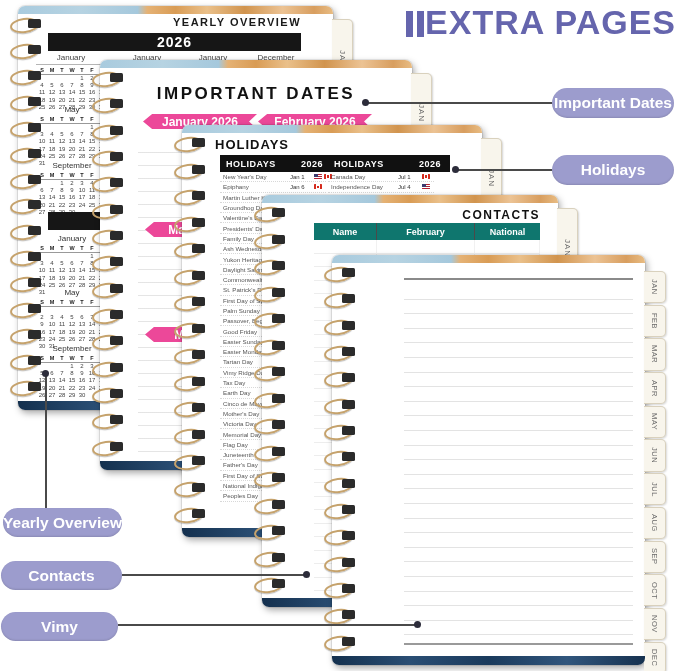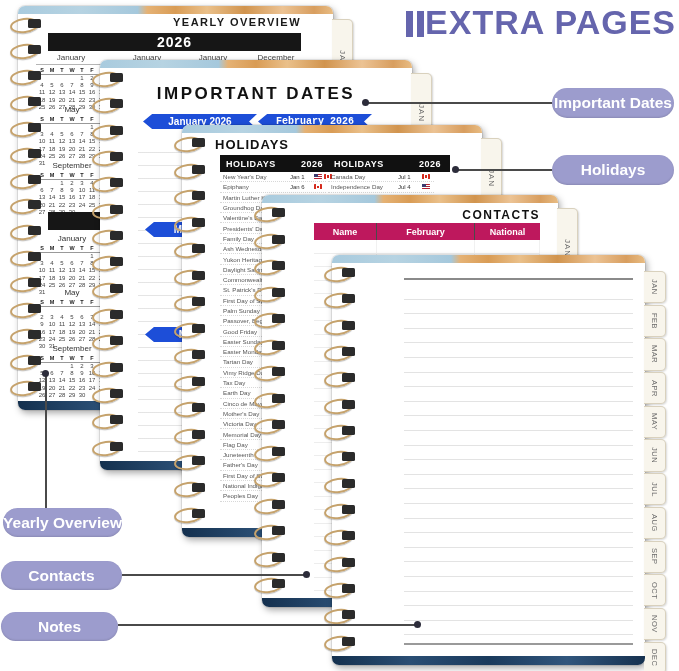--- a/index.html
+++ b/index.html
@@ -59,21 +59,21 @@
   .cal-title{font-size:8px;color:#333;text-align:center;margin-bottom:1px;}
   .cal-grid{display:grid;grid-template-columns:repeat(7,10px);justify-content:center;}
   .cal-dh{font-size:5.5px;font-weight:bold;color:#222;text-align:center;line-height:8px;border-bottom:.5px solid #999;}
   .cal-d{font-size:6px;color:#444;text-align:center;line-height:7.2px;}
 
   
   .nb2-title{position:absolute;left:0;right:0;top:24px;text-align:center;font-size:17px;
              font-weight:bold;letter-spacing:2.5px;color:#111;}
   .dotted-area{position:absolute;left:38px;top:80px;width:262px;height:312px;
      background:repeating-linear-gradient(to bottom,transparent 0 12px,#dcdcdc 12px 13px);opacity:.75;}
-  .ribbon{position:absolute;height:15px;background:#1d4ed8;color:#fff;font-size:10px;font-weight:bold;
+  .ribbon{position:absolute;height:15px;background:#ec4899;color:#fff;font-size:12px;font-weight:bold;
      display:flex;align-items:center;justify-content:center;
      clip-path:polygon(0 50%,8% 0,100% 0,93% 50%,100% 100%,8% 100%);}
 
   
   .nb3-title{position:absolute;left:33px;top:12px;font-size:13px;font-weight:bold;letter-spacing:1px;color:#111;}
   .h-table{position:absolute;left:38px;top:30px;width:230px;}
   .h-head{display:grid;grid-template-columns:76px 32px 82px 40px;background:#111;color:#fff;height:17px;align-items:center;}
   .h-head span{font-size:9px;font-weight:bold;letter-spacing:.5px;}
   .h-head .hn{padding-left:6px;} .h-head .hy{text-align:center;}
   .h-col{position:absolute;top:17px;}
@@ -84,21 +84,21 @@
   .h-date{font-size:6px;color:#333;white-space:nowrap;}
   .h-flags{display:inline-flex;gap:1.5px;align-items:center;}
   .flag{display:inline-block;width:8px;height:5px;border-radius:.5px;position:relative;}
   .flag-us{background:linear-gradient(to bottom,#b22234 0 20%,#fff 20% 40%,#b22234 40% 60%,#fff 60% 80%,#b22234 80% 100%);}
   .flag-us::before{content:"";position:absolute;left:0;top:0;width:3.5px;height:3px;background:#3c3b6e;}
   .flag-ca{background:linear-gradient(90deg,#d52b1e 0 28%,#fff 28% 72%,#d52b1e 72%);}
   .flag-ca::before{content:"";position:absolute;left:3px;top:1.2px;width:2px;height:2.6px;background:#d52b1e;}
 
   
   .nb4-title{position:absolute;right:18px;top:13px;font-size:12px;font-weight:bold;letter-spacing:1.5px;color:#111;}
-  .c-head{position:absolute;left:52px;top:28px;width:226px;height:17px;background:#be185d;color:#fff;
+  .c-head{position:absolute;left:52px;top:28px;width:226px;height:17px;background:#0f766e;color:#fff;
           display:grid;grid-template-columns:63px 98px 65px;align-items:center;}
   .c-head span{font-size:9px;font-weight:bold;text-align:center;}
   .c-head span:nth-child(-n+2){border-right:1px solid #4a4a4a;height:100%;display:flex;align-items:center;justify-content:center;}
   .c-rows{position:absolute;left:52px;top:45px;width:226px;}
   .c-row{display:grid;grid-template-columns:63px 98px 65px;height:13.5px;}
   .c-cell{border-bottom:1px solid #ededed;border-right:1px solid #f1f1f1;}
 
   
   .notes-rule-top{position:absolute;left:72px;right:12px;top:23px;height:1.5px;background:#8a8a8a;}
   .notes-lines{position:absolute;left:72px;right:12px;top:30px;height:350px;
@@ -519,21 +519,21 @@
   </div>
 
   <div class="notebook nb2">
     <div class="nb-top"></div>
     <div class="tab tab-jan">
         <span>JAN</span>
       </div>
     <div class="nb2-title">IMPORTANT DATES</div>
     <div class="dotted-area"></div>
     <div class="ribbon" style="left:43px;top:54px;width:114px;">January 2026</div>
-    <div class="ribbon" style="left:158px;top:54px;width:114px;font-family:Liberation Mono, monospace;">February 2026</div>
+    <div class="ribbon" style="left:158px;top:54px;width:114px;">February 2026</div>
     <div class="ribbon" style="left:45px;top:162px;width:112px;">March 2026</div>
     <div class="ribbon" style="left:45px;top:267px;width:112px;">May 2026</div>
     <div class="spiral">
         <div class="coil">
           <div class="wire"></div>
           <div class="hole"></div>
         </div>
         <div class="coil">
           <div class="wire"></div>
           <div class="hole"></div>
@@ -1168,15 +1168,15 @@
   <div class="cline l-yearly"></div>
   <div class="cdot d-yearly"></div>
   <div class="pill p-yearly">Yearly Overview</div>
 
   <div class="cline l-contacts"></div>
   <div class="cdot d-contacts"></div>
   <div class="pill p-contacts">Contacts</div>
 
   <div class="cline l-notes"></div>
   <div class="cdot d-notes"></div>
-  <div class="pill p-notes">Notes</div>
+  <div class="pill p-notes">Vimy</div>
 
 </div>
 
 </body></html>

